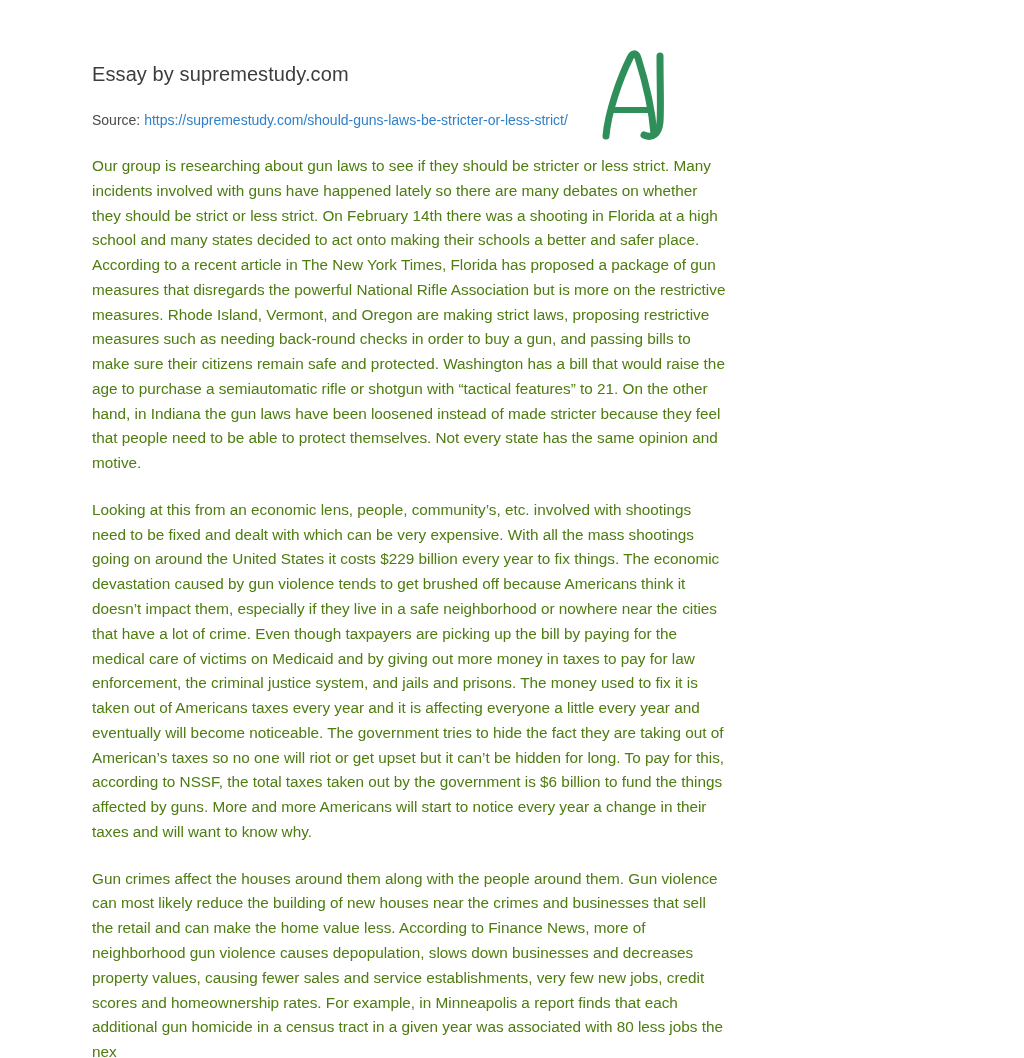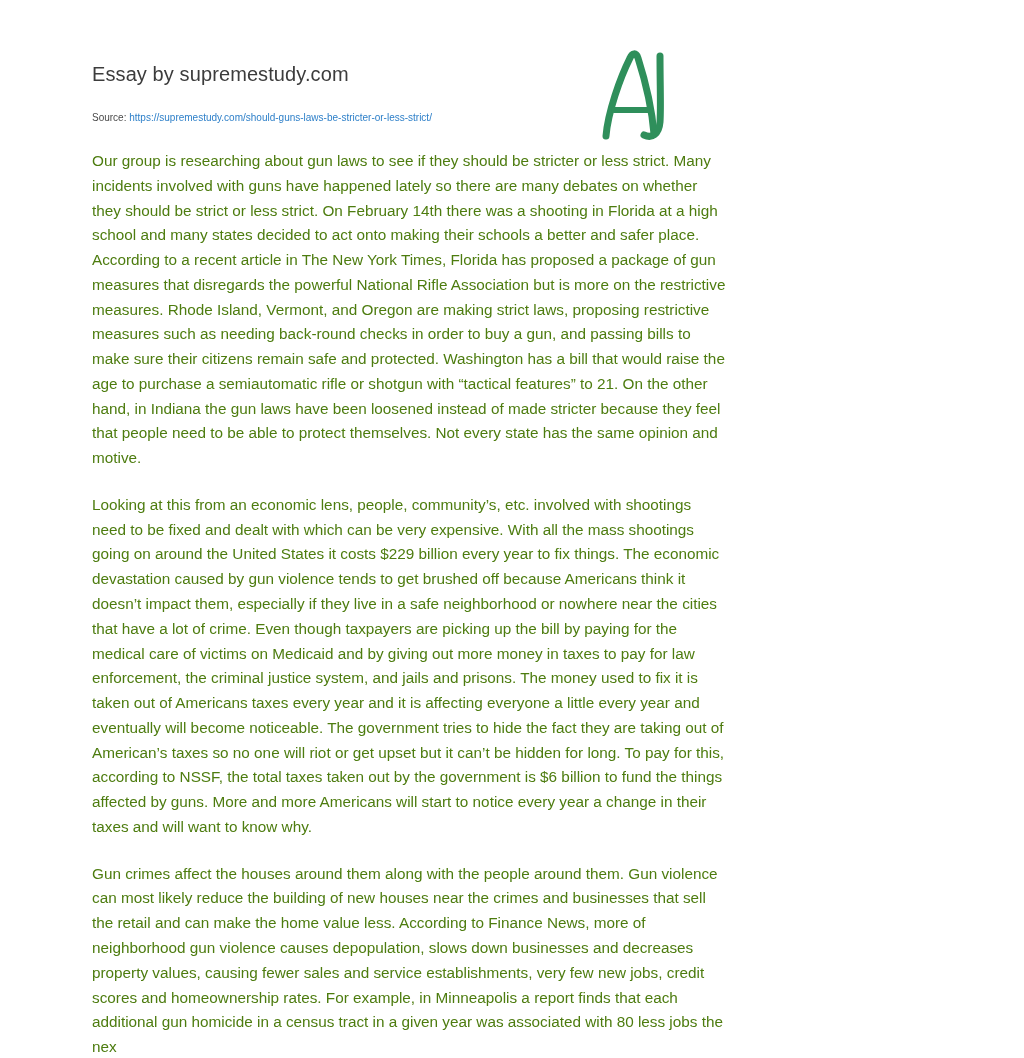--- a/index.html
+++ b/index.html
@@ -26,21 +26,21 @@
     padding-top: 62px;
   }
   .brand-line {
     font-size: 20px;
     color: #3c3c3c;
     letter-spacing: 0.1px;
     line-height: 1.2;
   }
   .source-line {
     margin-top: 26px;
-    font-size: 10px;
+    font-size: 14px;
     color: #4a4a4a;
   }
   .source-label {
     color: #4a4a4a;
   }
   .source-url {
     color: #2f80c9;
     text-decoration: none;
     word-break: break-all;
   }

